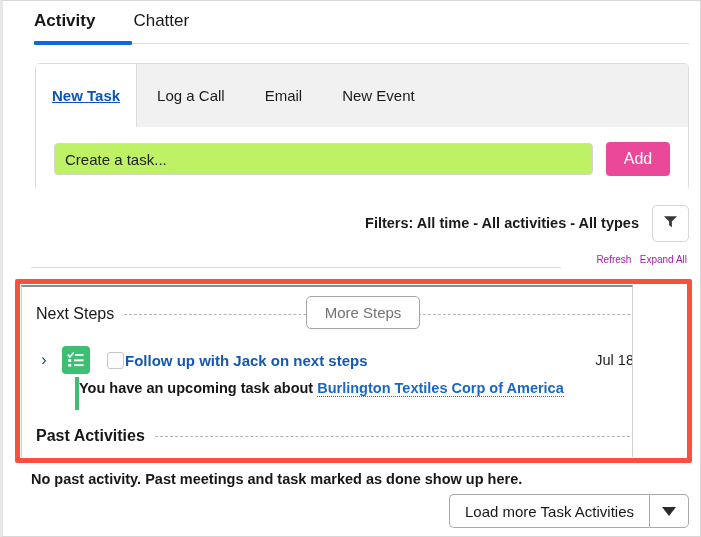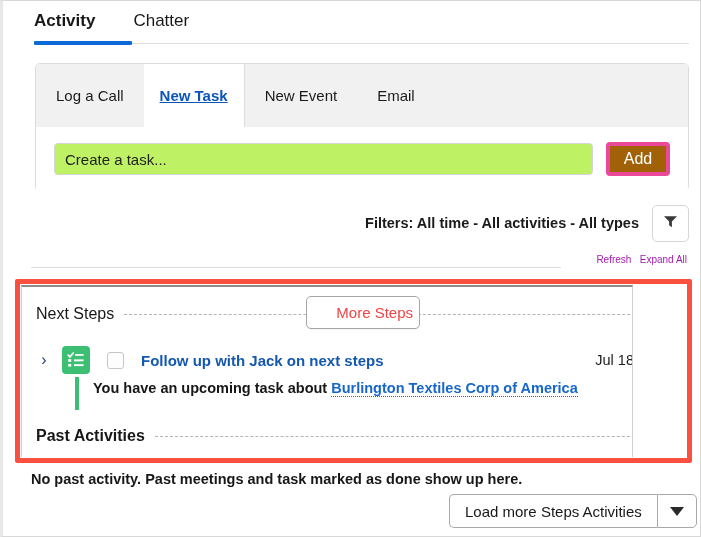--- a/index.html
+++ b/index.html
@@ -94,22 +94,22 @@
     font-size: 15px;
     font-family: "Liberation Sans", sans-serif;
     color: #181818;
     background: #bef264;
     outline: none;
   }
   .task-input::placeholder { color: #222222; }
   .add-btn {
     margin-left: 13px;
     width: 64px; height: 34px;
-    background: #a16207;
-    border: 4px solid #ec4899;
+    background: #ec4899;
+    border: 6px solid #ec4899;
     border-radius: 4px;
     color: #ffffff;
     font-size: 16px;
     font-family: "Liberation Sans", sans-serif;
     cursor: pointer;
   }
 
   
   .filters-row {
     position: absolute; left: 32px; top: 200px;
@@ -174,24 +174,23 @@
   }
   .more-steps-btn {
     position: absolute;
     left: 284px; top: 9px;
     width: 114px; height: 33px;
     background: #ffffff;
     border: 1px solid #a6a6a6;
     border-radius: 5px;
     font-size: 15px;
     font-family: "Liberation Sans", sans-serif;
-    color: #ef4444;
+    color: #737373;
     cursor: pointer;
     box-shadow: 0 1px 1px rgba(0,0,0,0.05);
-    text-align: right;
   }
 
   
   .task-row {
     position: absolute;
     left: 14px; top: 58px;
     width: 634px;
   }
   .task-line1 {
     display: flex; align-items: center;
@@ -213,21 +212,21 @@
   .task-check {
     flex: 0 0 17px;
     width: 17px; height: 17px;
     margin-left: 17px;
     border: 1px solid #c6c6c6;
     border-radius: 3px;
     background: #fdfdfd;
     cursor: pointer;
   }
   .task-title {
-    margin-left: 17px;
+    margin-left: 1px;
     font-size: 15px; font-weight: bold;
     color: #1558b0;
     cursor: pointer; white-space: nowrap;
   }
   .task-date {
     margin-left: auto;
     font-size: 14.5px; color: #1b1b1b;
     white-space: nowrap;
   }
   .task-caret {
@@ -237,21 +236,21 @@
     border-radius: 4px;
     background: #ffffff;
     display: flex; align-items: center; justify-content: center;
     cursor: pointer;
     flex: 0 0 25px;
   }
   .task-line2 {
     position: relative;
     margin-left: 39px;
     margin-top: 3px;
-    padding-left: 18px;
+    padding-left: 4px;
     height: 34px;
   }
   .green-bar {
     position: absolute; left: 0; top: -1px;
     width: 4px; height: 33px; background: #3dbf73;
   }
   .task-desc {
     font-size: 14.5px; font-weight: bold; color: #171717;
     white-space: nowrap; line-height: 20px;
   }
@@ -312,24 +311,24 @@
 
   <div class="toptabs">
     <div class="toptab active">Activity</div>
     <div class="toptab">Chatter</div>
   </div>
   <div class="toptabs-rule"></div>
   <div class="toptabs-rule-active"></div>
 
   <div class="composer">
     <div class="composer-tabs">
+      <div class="ctab active">New Task</div>
       <div class="ctab">Log a Call</div>
-      <div class="ctab active">New Task</div>
+      <div class="ctab">Email</div>
       <div class="ctab">New Event</div>
-      <div class="ctab">Email</div>
     </div>
     <div class="composer-body">
       <input class="task-input" type="text" placeholder="Create a task..." style="">
       <button class="add-btn">Add</button>
     </div>
   </div>
 
   <div class="filters-row">
     <div class="filters-text">Filters: All time - All activities - All types</div>
     <div class="funnel-btn">
@@ -389,19 +388,19 @@
 
     <div class="sec-header" style="top:140px;font-weight:bold;">
       <div class="sec-title">Past Activities</div>
       <div class="dashed"></div>
     </div>
   </div>
 
   <div class="empty-text">No past activity. Past meetings and task marked as done show up here.</div>
 
   <div class="loadmore-wrap">
-    <button class="loadmore-btn">Load more Steps Activities</button>
+    <button class="loadmore-btn">Load more Task Activities</button>
     <div class="loadmore-caret">
       <span class="tri-down"></span>
     </div>
   </div>
 
 </div>
 
 </body></html>

